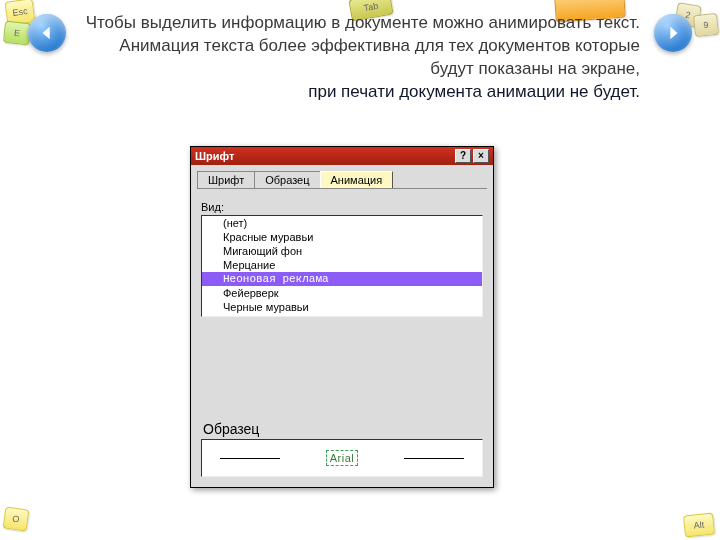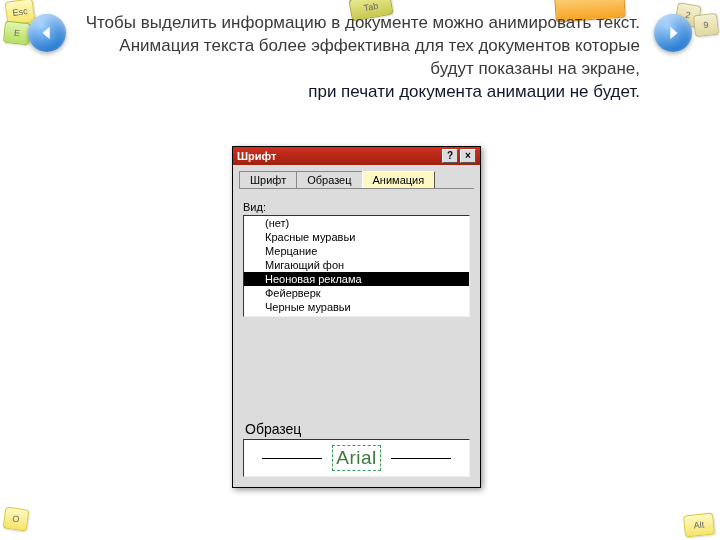--- a/index.html
+++ b/index.html
@@ -18,43 +18,43 @@
   .nav-arrow { position: absolute; top: 14px; width: 38px; height: 38px; border-radius: 50%; background: radial-gradient(circle at 35% 30%, #9fd0ff, #2a7cd0 70%); box-shadow: 0 2px 4px rgba(0,0,0,0.3), inset 0 5px 8px rgba(255,255,255,0.5); display:flex; align-items:center; justify-content:center; cursor:pointer; }
   .nav-arrow svg { width: 18px; height: 18px; }
   .nav-prev { left: 28px; }
   .nav-next { right: 28px; }
 
   
   .headline { position: absolute; top: 12px; left: 80px; right: 80px; text-align: right; font-size: 17px; line-height: 1.35; color: #3a3a3a; }
   .headline .blue { color: #0f172a; }
 
   
-  .dlg { position: absolute; left: 190px; top: 146px; width: 249px; background: #dcdcdc; border: 1px solid #000; box-shadow: 2px 2px 6px rgba(0,0,0,0.4); font-size: 11px; margin-left: 42px; }
+  .dlg { position: absolute; left: 190px; top: 146px; width: 304px; background: #dcdcdc; border: 1px solid #000; box-shadow: 2px 2px 6px rgba(0,0,0,0.4); font-size: 11px; }
   .titlebar { height: 18px; background: linear-gradient(#d03020,#a02010); color: #fff; display:flex; align-items:center; padding: 0 4px; font-weight: bold; font-size: 11px; }
   .titlebar .spacer { flex: 1; }
   .tbtn { width: 16px; height: 14px; margin-left: 2px; background: #dcdcdc; border: 1px solid #fff; border-right-color:#555; border-bottom-color:#555; color:#000; font-size:10px; line-height:12px; text-align:center; font-weight:bold; cursor:pointer; }
 
   .tabrow { display:flex; padding: 6px 6px 0 6px; gap:0; }
   .tab { padding: 2px 10px; background: #dcdcdc; border:1px solid #888; border-bottom: none; font-size: 11px; cursor:pointer; position:relative; }
   .tab + .tab { margin-left: -1px; }
   .tab.active { background: #fef9c3; border-color:#fff #555 #dcdcdc #fff; z-index:2; }
   .tabline { height:1px; background:#888; margin: 0 6px; }
 
   .panel { padding: 8px 10px 10px 10px; }
   .lbl { font-size: 11px; color:#000; margin: 4px 0 2px 0; }
 
   .listbox { width: 100%; height: 102px; background:#fff; border:1px solid #555; border-top-color:#333; border-left-color:#333; border-right-color:#eee; border-bottom-color:#eee; overflow:hidden; }
   .listbox .opt { padding: 1px 21px; font-size: 11px; cursor:pointer; white-space:nowrap; }
-  .listbox .opt.sel { background: #000000; color:#fff; }
+  .listbox .opt.sel { background: #8b5cf6; color:#fff;font-family:Liberation Mono, monospace; }
 
   .gap { height: 100px; }
 
   .preview-lbl { font-size:14px; margin: 4px 0 2px 2px; }
   .preview-box { height: 38px; background:#fff; border:1px solid #555; border-top-color:#333; border-left-color:#333; border-right-color:#eee; border-bottom-color:#eee; display:flex; align-items:center; justify-content:center; position:relative; }
-  .preview-text { font-size: 19px; color:#3a7a3a; letter-spacing: 0.5px; }
+  .preview-text { font-size: 11px; color:#3a7a3a; letter-spacing: 0.5px; }
   .preview-text::before, .preview-text::after { content:""; position:absolute; top:50%; width:60px; height:1px; background:#000; }
   .preview-text::before { left: 18px; }
   .preview-text::after  { right: 18px; }
   .neon { outline: 1px dashed #3aa050; outline-offset: 1px; padding: 0 2px; }
 </style>
 </head>
 <body>
 
 <div class="bgkey yellow" style="left:6px; top:0px; width:28px; height:24px;">Esc</div>
 <div class="bgkey green" style="left:4px; top:22px; width:26px; height:22px; transform:rotate(6deg);">E</div>
@@ -93,22 +93,22 @@
     <div class="tab">Шрифт</div>
     <div class="tab">Образец</div>
     <div class="tab active">Анимация</div>
   </div>
   <div class="tabline"></div>
   <div class="panel">
     <div class="lbl">Вид:</div>
     <div class="listbox" id="listbox">
         <div class="opt">(нет)</div>
         <div class="opt">Красные муравьи</div>
+        <div class="opt">Мигающий фон</div>
         <div class="opt">Мерцание</div>
-        <div class="opt">Мигающий фон</div>
         <div class="opt sel">Неоновая реклама</div>
         <div class="opt">Фейерверк</div>
         <div class="opt">Черные муравьи</div>
       </div>
     <div class="gap"></div>
     <div class="preview-lbl">Образец</div>
     <div class="preview-box">
       <span class="preview-text neon">Arial</span>
     </div>
   </div>

